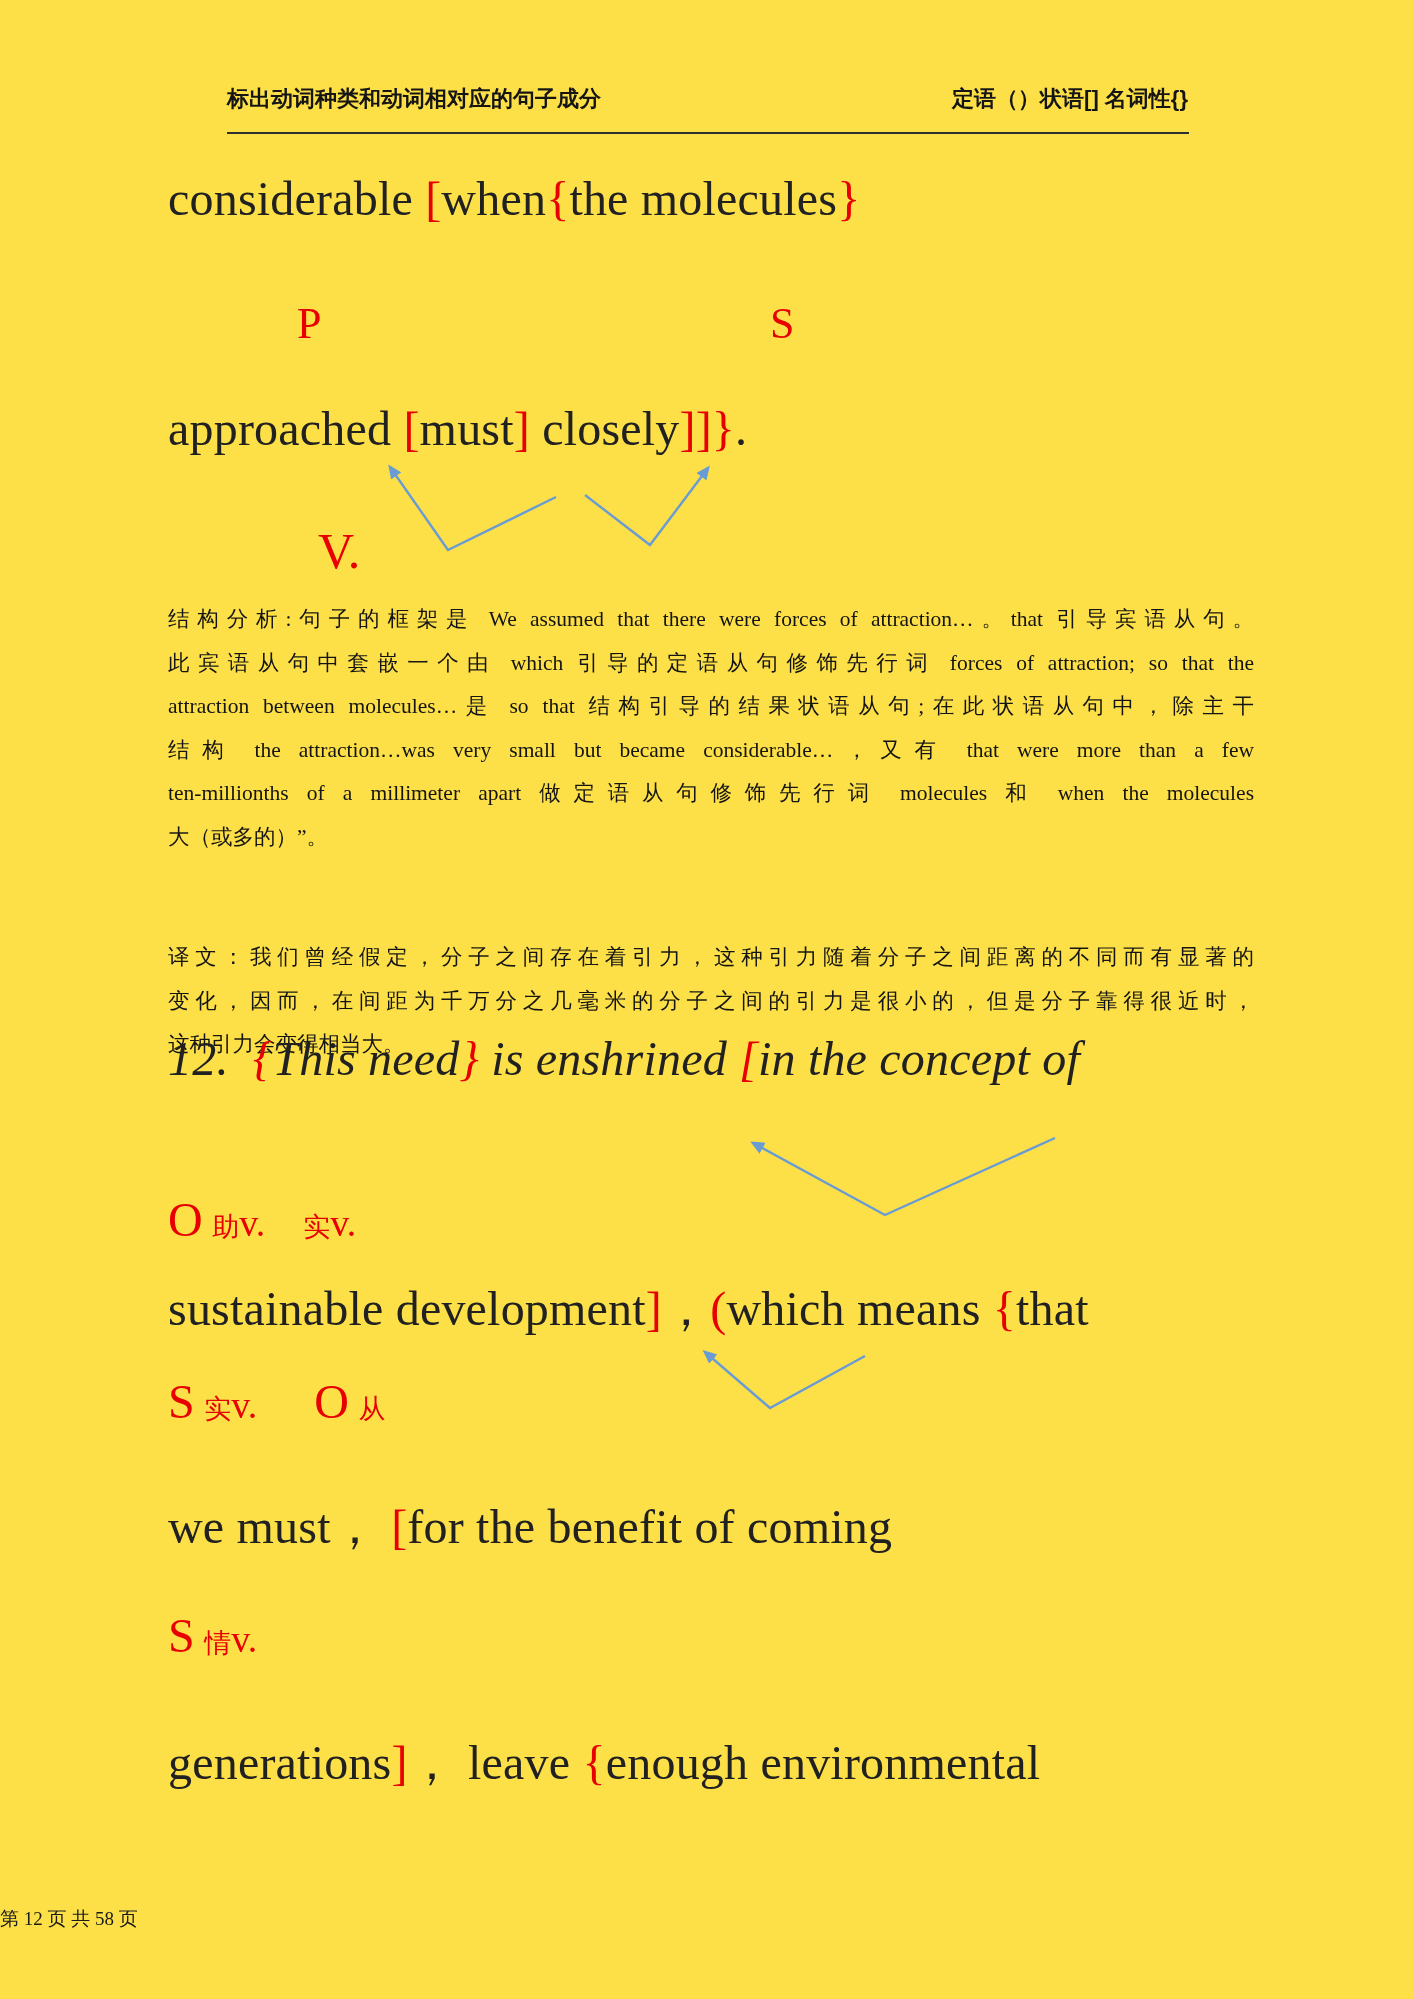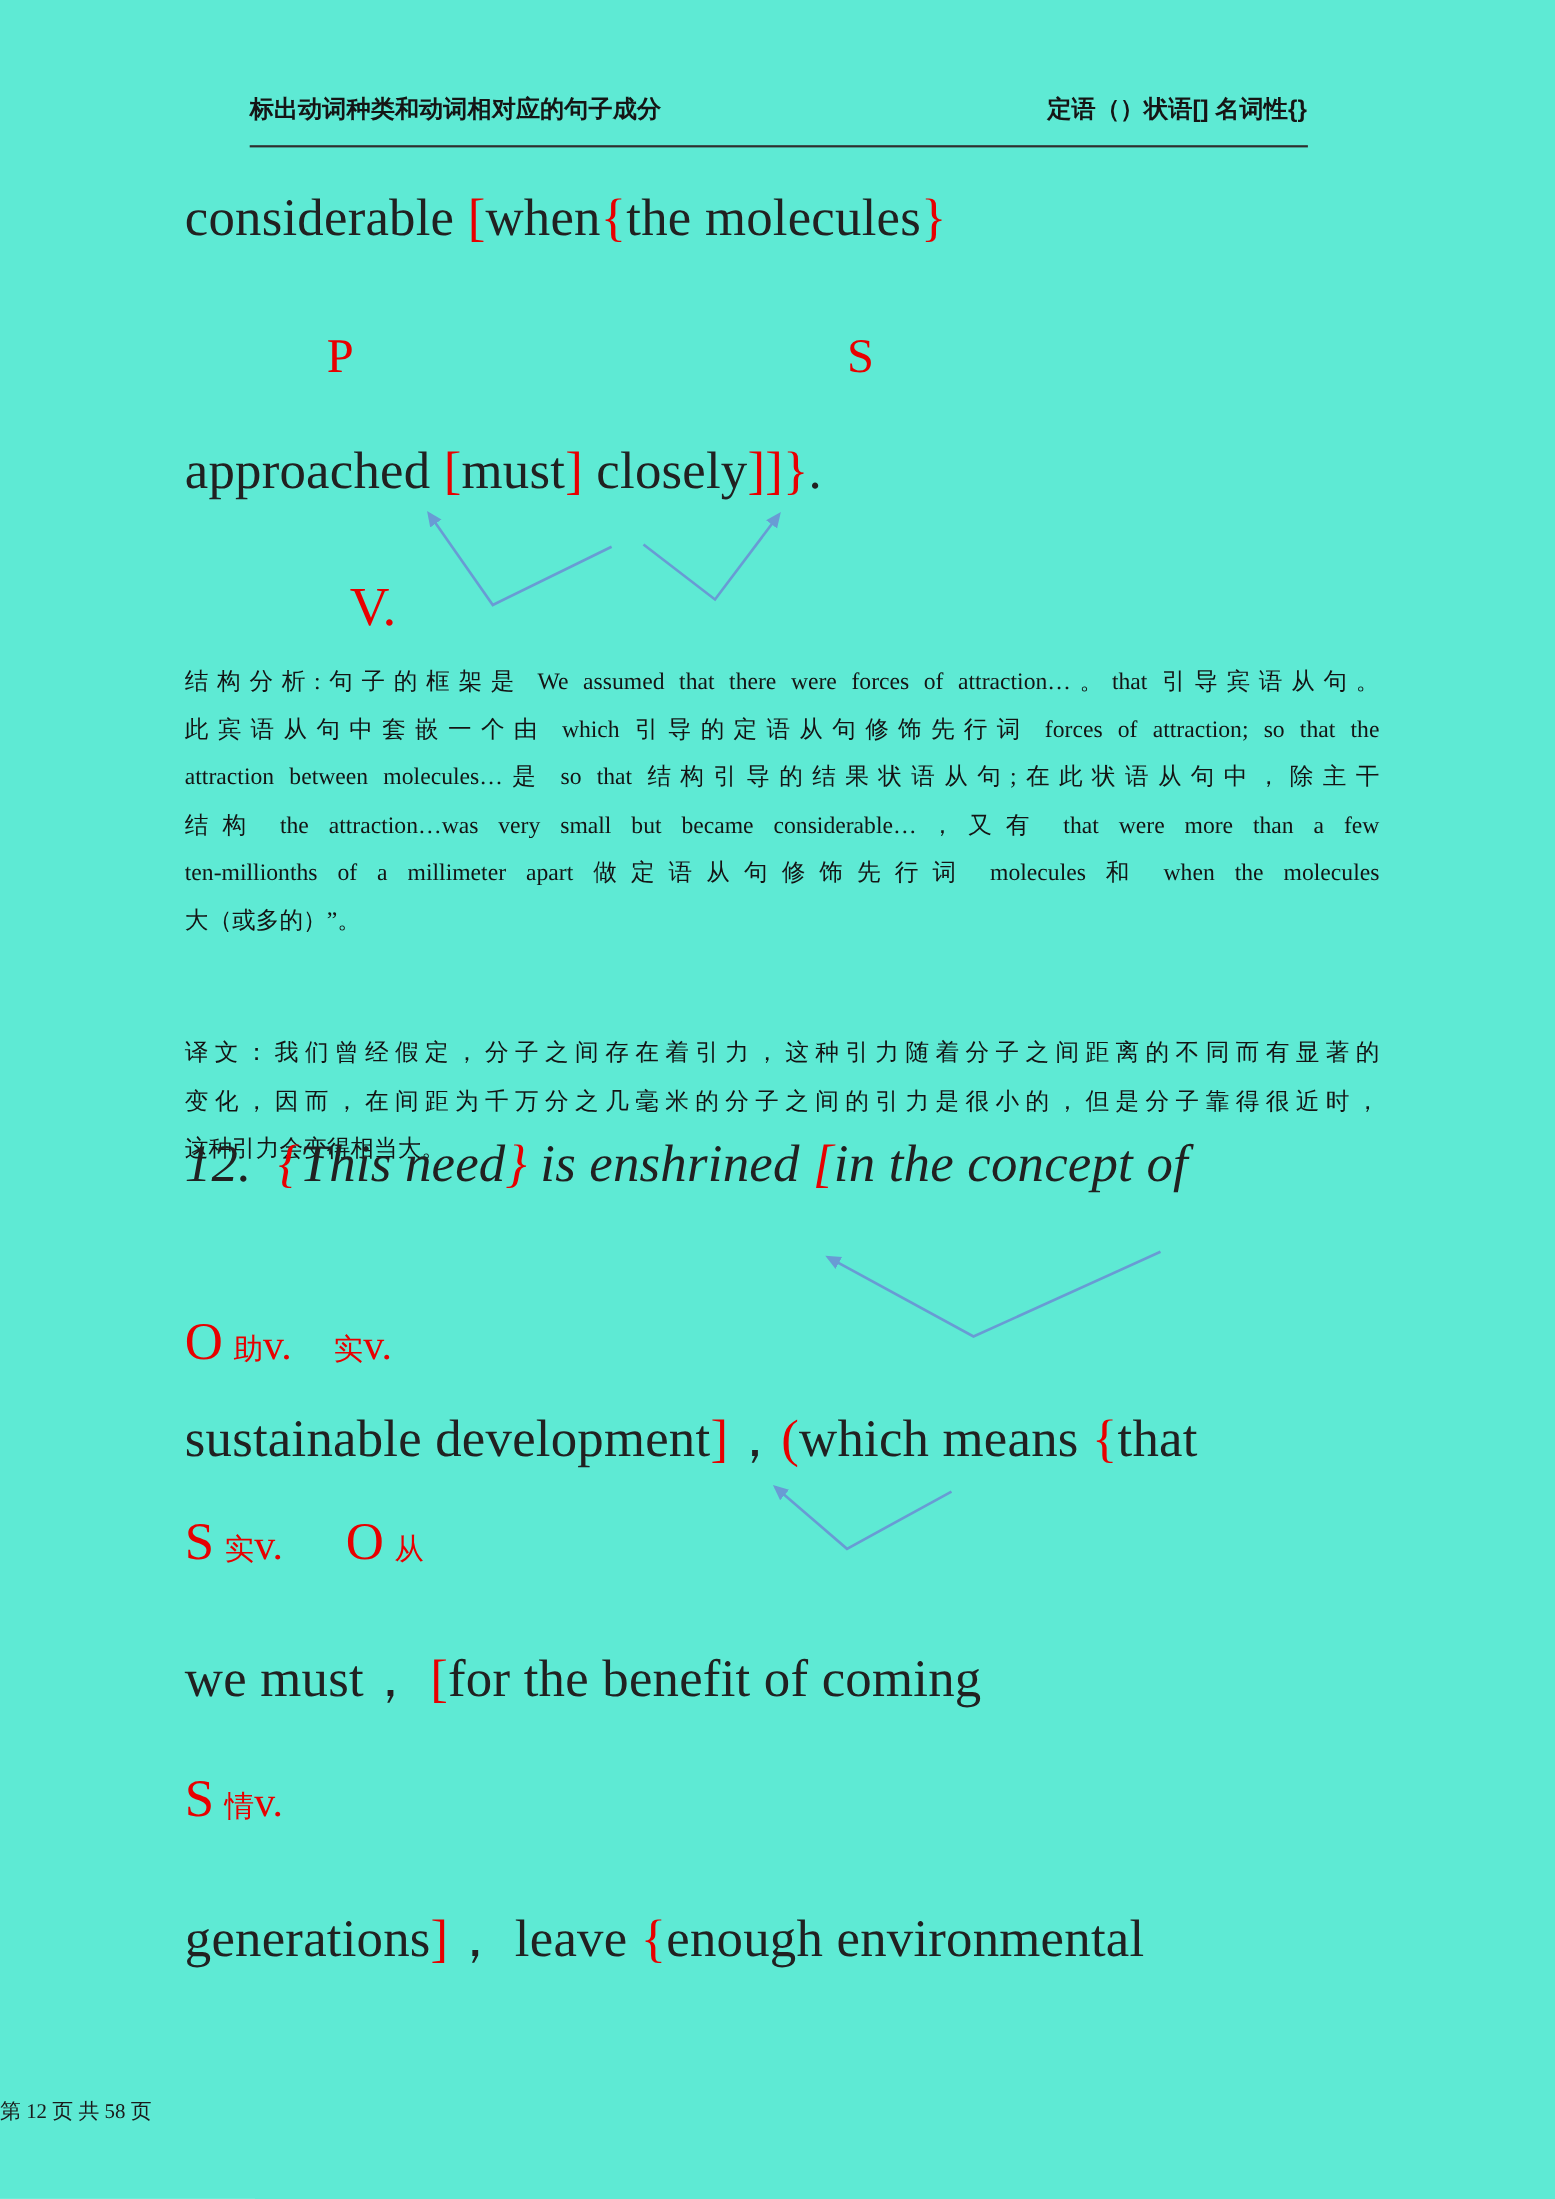--- a/index.html
+++ b/index.html
@@ -1,19 +1,19 @@
 <!DOCTYPE html>
 <html><head>
 <meta charset="utf-8">
 <style>
   html,body{margin:0;padding:0;background:#ffffff;}
   #page{
     position:relative;
     width:1414px;height:1999px;
-    background:#5eead4;
+    background:#fde047;
     overflow:hidden;
     font-family:"Liberation Serif","DejaVu Serif",serif;
     color:var(--ink,#222222);
   }
   .abs{position:absolute;}
   
   .hdr{
     font-family:"Liberation Sans","DejaVu Sans",sans-serif;
     font-weight:700;font-size:22px;color:#151515;white-space:pre;
   }

